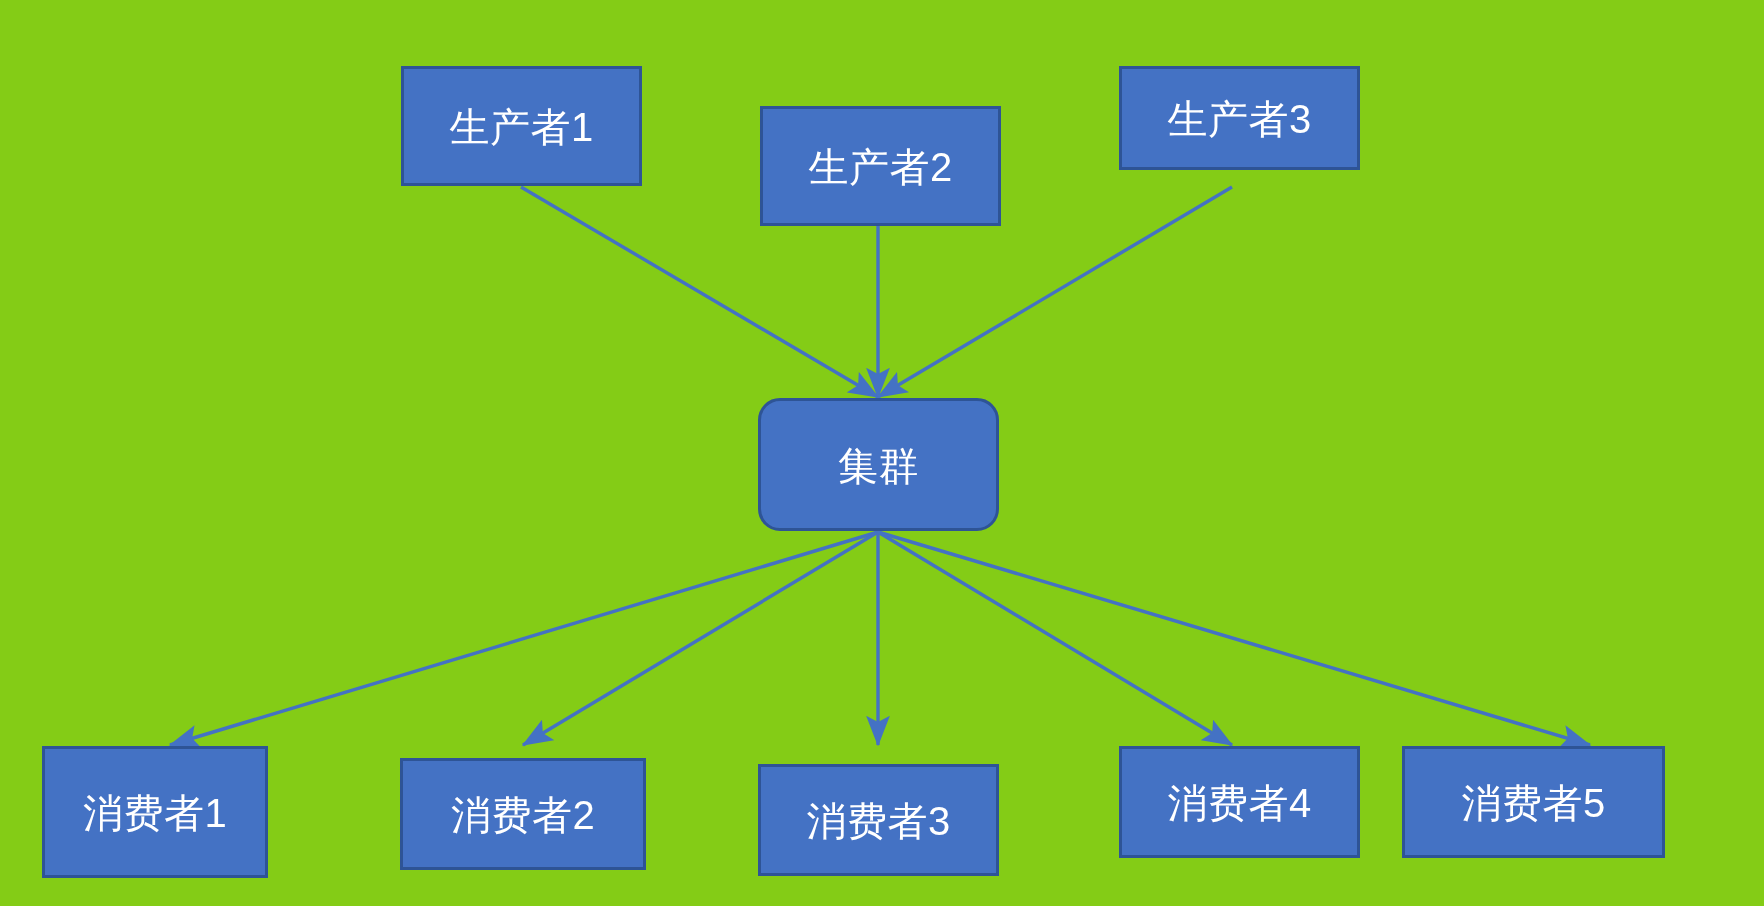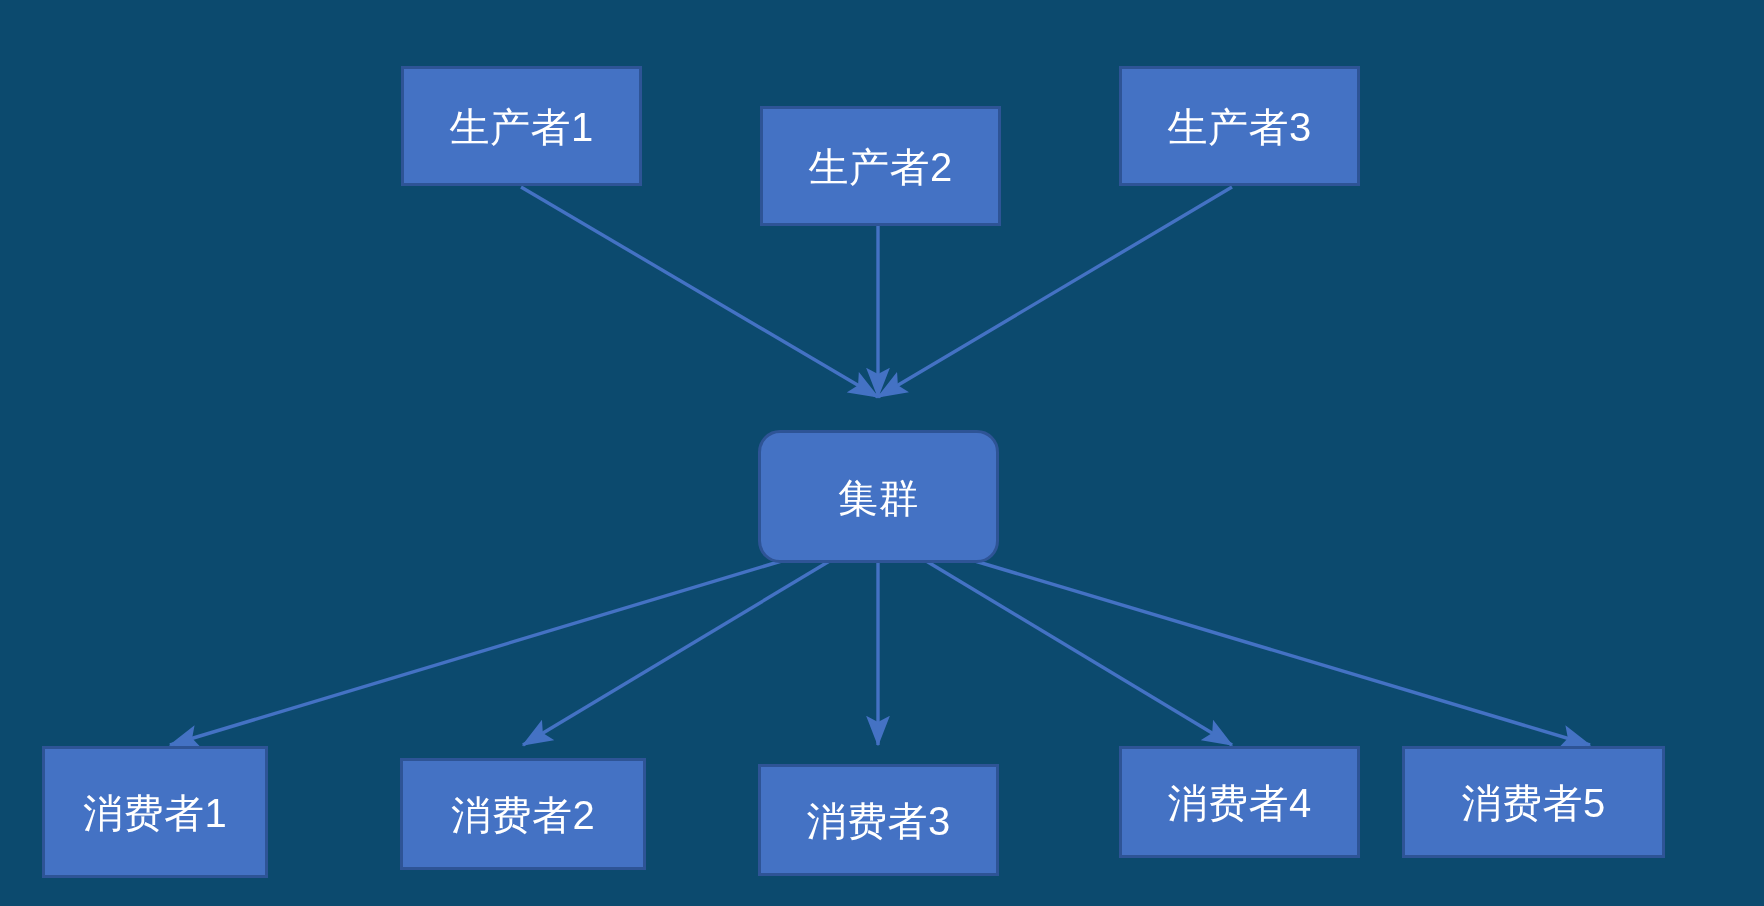--- a/index.html
+++ b/index.html
@@ -8,21 +8,21 @@
     padding: 0;
     background: #ffffff;
   }
   body {
     font-family: "Liberation Sans", "DejaVu Sans", sans-serif;
   }
   #canvas {
     position: relative;
     width: 1764px;
     height: 906px;
-    background: #0c4a6e;
+    background: #84cc16;
     overflow: hidden;
   }
   #edges {
     position: absolute;
     left: 0;
     top: 0;
     width: 1764px;
     height: 906px;
     pointer-events: none;
   }
@@ -72,25 +72,25 @@
         <line x1="878" y1="532" x2="1590" y2="745" marker-end="url(#arrowhead)"></line>
       </g>
   </svg>
 
   <div class="node" style="left: 401px; top: 66px; width: 241px; height: 120px;">
     <span class="node-label">生产者1</span>
   </div>
   <div class="node" style="left: 760px; top: 66px; width: 241px; height: 120px; margin-top: 40px;">
     <span class="node-label">生产者2</span>
   </div>
-  <div class="node" style="left: 1119px; top: 66px; width: 241px; height: 120px;">
+  <div class="node" style="left: 1119px; top: 66px; width: 241px; height: 104px;">
     <span class="node-label">生产者3</span>
   </div>
 
-  <div class="node rounded" style="left: 758px; top: 398px; width: 241px; height: 133px; border-radius: 22px; margin-top: 32px;">
+  <div class="node rounded" style="left: 758px; top: 398px; width: 241px; height: 133px; border-radius: 22px;">
     <span class="node-label">集群</span>
   </div>
 
   <div class="node" style="left: 42px; top: 746px; width: 226px; height: 132px;">
     <span class="node-label">消费者1</span>
   </div>
   <div class="node" style="left: 400px; top: 746px; width: 246px; height: 112px; margin-top: 12px;">
     <span class="node-label">消费者2</span>
   </div>
   <div class="node" style="left: 758px; top: 764px; width: 241px; height: 112px;">

